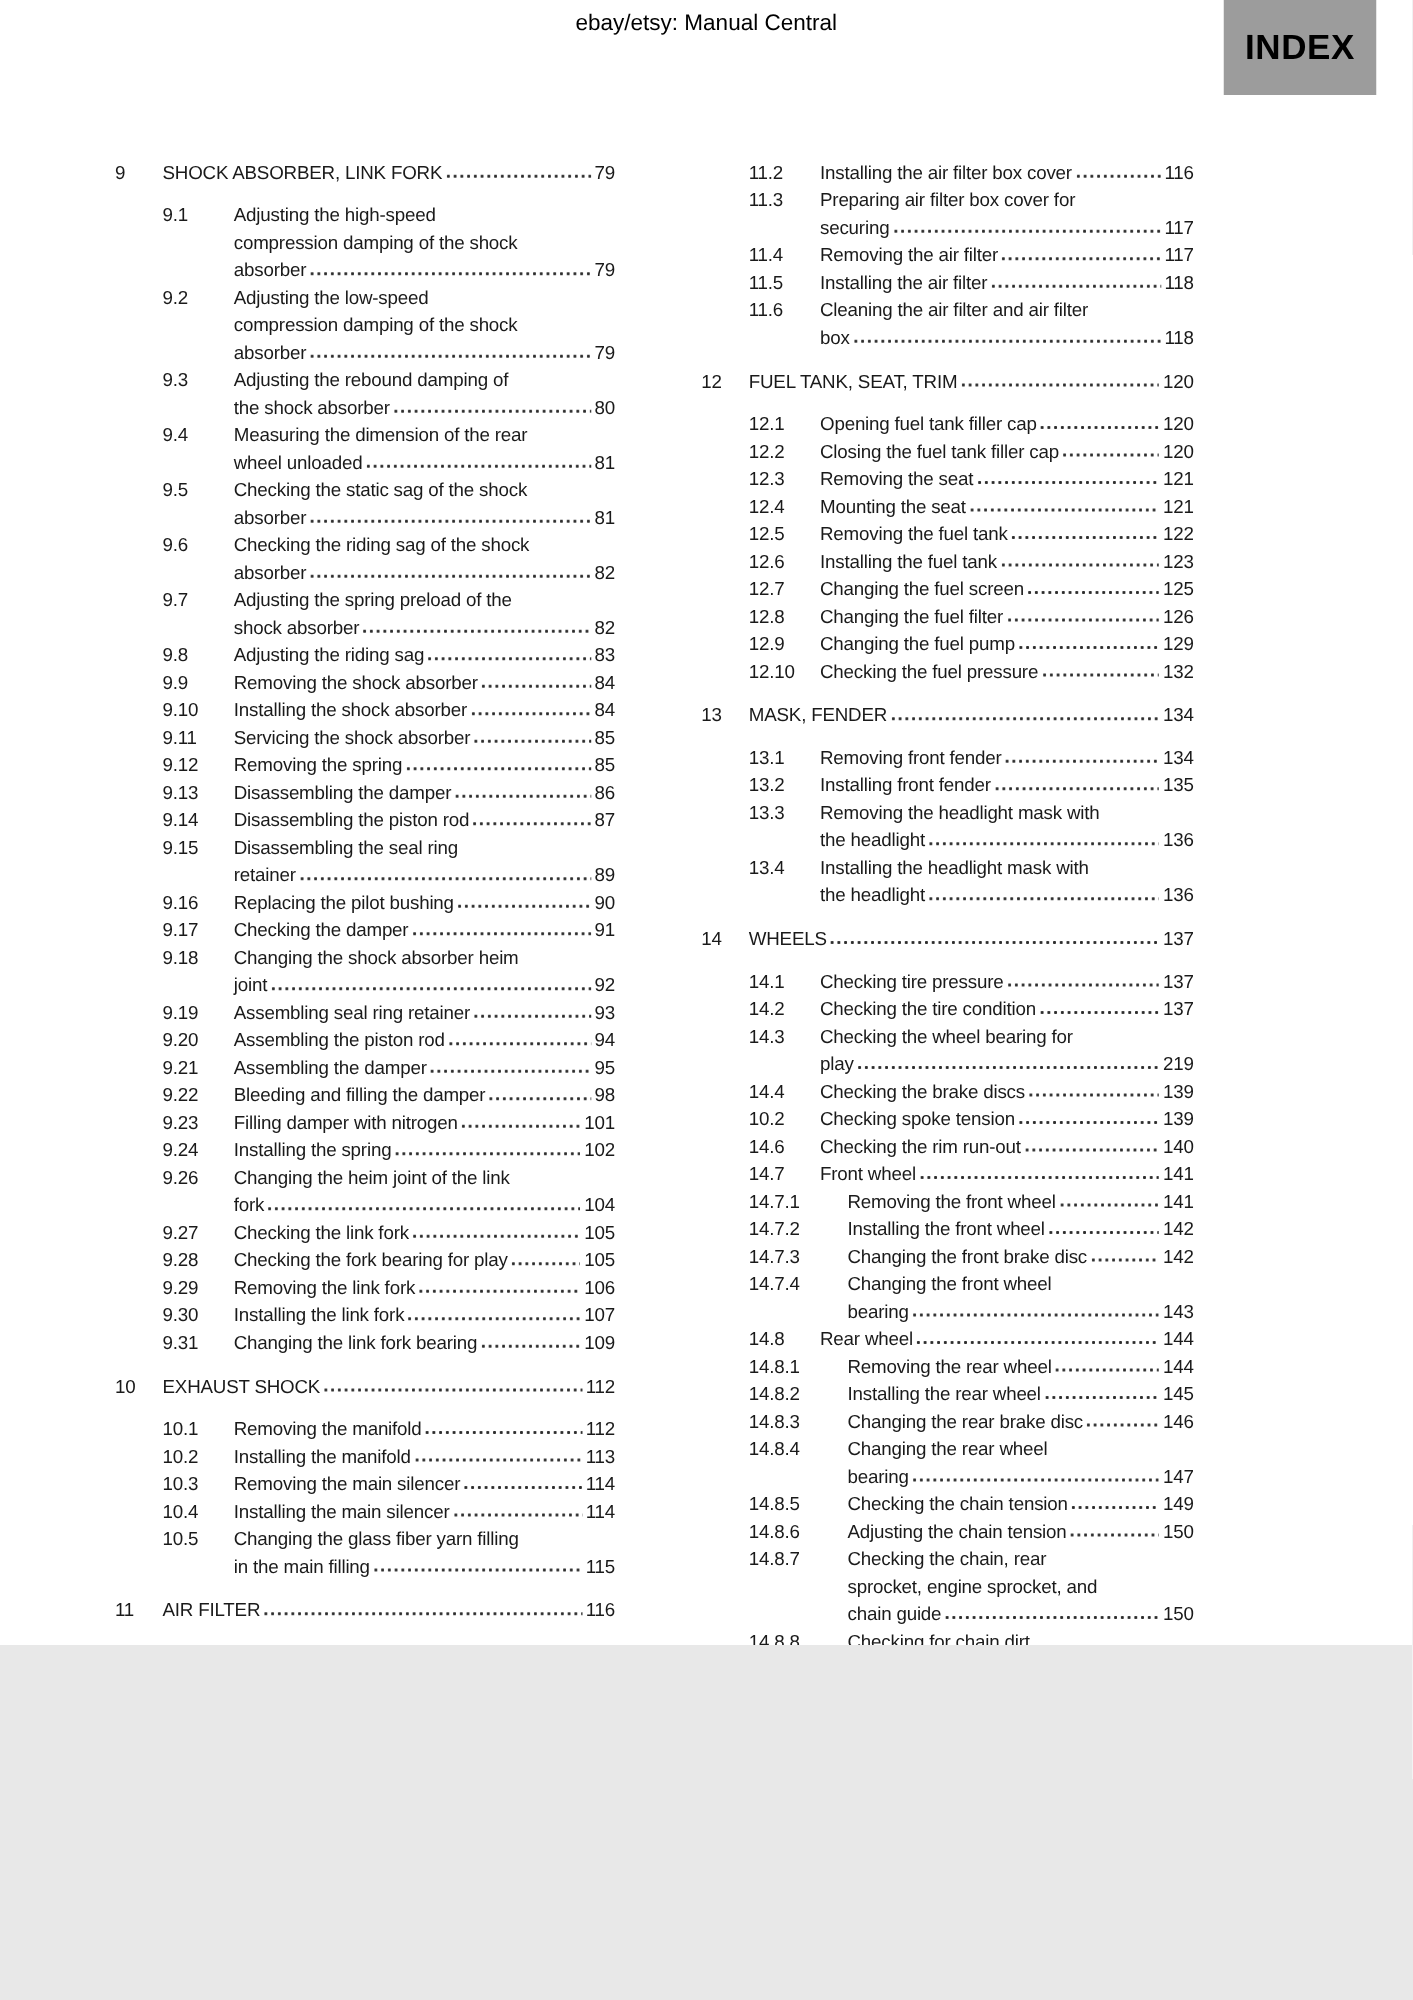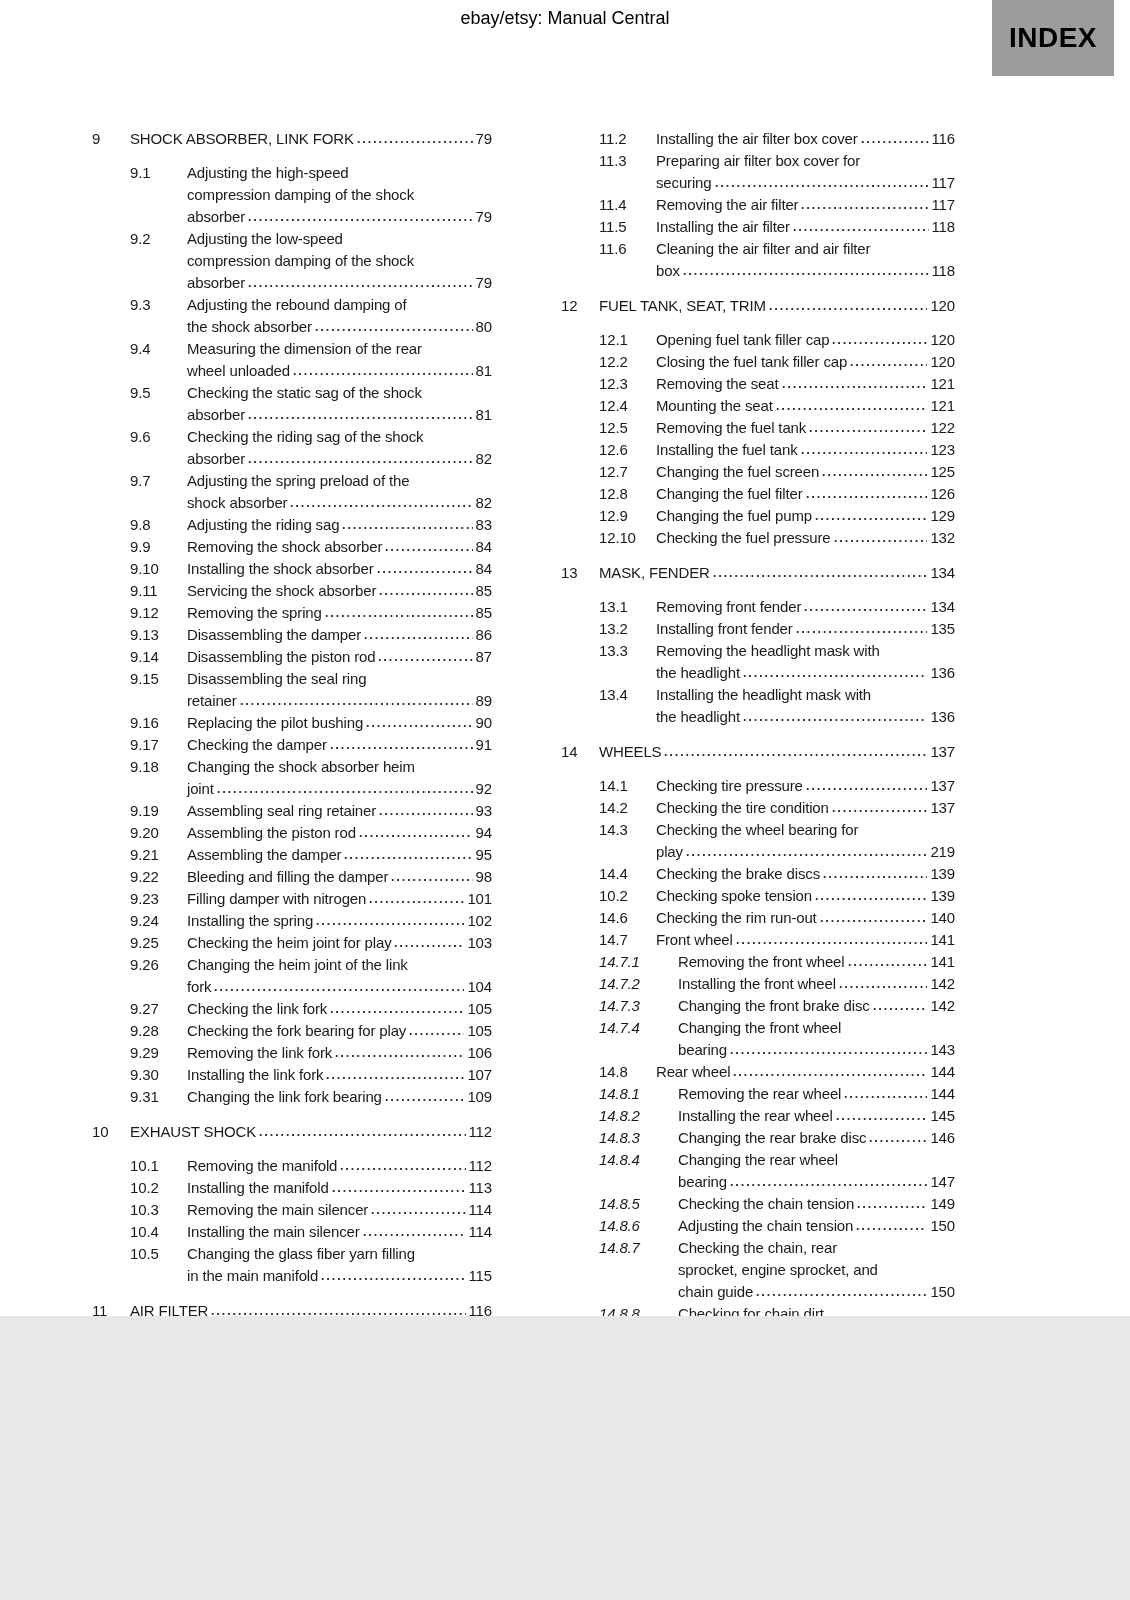--- a/index.html
+++ b/index.html
@@ -16,21 +16,21 @@
   }
   .header-title {
     position: absolute;
     top: 8px; left: 0; width: 100%;
     text-align: center;
     font-size: 18px;
     color: #000;
   }
   .index-box {
     position: absolute;
-    top: 0; right: 16px;
+    top: 0; right: 29px;
     width: 122px; height: 76px;
     display: flex; align-items: center; justify-content: center;
     font-size: 28px;
     font-weight: 700;
     color: #000;
     letter-spacing: 0.5px;
   }
   .toc {
     position: absolute;
     top: 128px; left: 92px;
@@ -45,21 +45,21 @@
   .col-right { width: 394px; flex: 0 0 auto; margin-left: 33px; }
   .entry { display: flex; }
   .entry .num  { flex: 0 0 auto; }
   .entry .body { flex: 1 1 auto; min-width: 0; }
   .level-section { margin: 13px 0 12px; }
   .level-section:first-child { margin-top: 0; }
   .level-section .num { width: 38px; }
   .level-sub    { margin-left: 38px; }
   .level-sub .num    { width: 57px; }
   .level-subsub { margin-left: 38px; }
-  .level-subsub .num { width: 79px; font-style: italic; }
+  .level-subsub .num { width: 79px; }
   .wrap-line { display: block; }
   .last-line { display: flex; align-items: baseline; }
   .last-line .t { flex: 0 1 auto; }
   .dots {
     flex: 1 1 10px;
     min-width: 10px;
     height: 4px;
     margin: 0 3px 0 2px;
     background-image: radial-gradient(circle, #2e2e2e 1.05px, rgba(0,0,0,0) 1.35px);
     background-size: 5.4px 4px;
@@ -358,30 +358,20 @@
           <span class="num">9.24</span>
           <span class="body">
             <span class="last-line">
               <span class="t">Installing the spring</span>
               <span class="dots"></span>
               <span class="pg">102</span>
             </span>
           </span>
         </div>
         <div class="entry level-sub">
-          <span class="num">9.25</span>
-          <span class="body">
-            <span class="last-line">
-              <span class="t">Checking the heim joint for play</span>
-              <span class="dots"></span>
-              <span class="pg">103</span>
-            </span>
-          </span>
-        </div>
-        <div class="entry level-sub">
           <span class="num">9.26</span>
           <span class="body">
             <span class="wrap-line">Changing the heim joint of the link</span>
             <span class="last-line">
               <span class="t">fork</span>
               <span class="dots"></span>
               <span class="pg">104</span>
             </span>
           </span>
         </div>
@@ -483,21 +473,21 @@
               <span class="dots"></span>
               <span class="pg">114</span>
             </span>
           </span>
         </div>
         <div class="entry level-sub">
           <span class="num">10.5</span>
           <span class="body">
             <span class="wrap-line">Changing the glass fiber yarn filling</span>
             <span class="last-line">
-              <span class="t">in the main manifold</span>
+              <span class="t">in the main filling</span>
               <span class="dots"></span>
               <span class="pg">115</span>
             </span>
           </span>
         </div>
         <div class="entry level-section">
           <span class="num">11</span>
           <span class="body">
             <span class="last-line">
               <span class="t">AIR FILTER</span>

